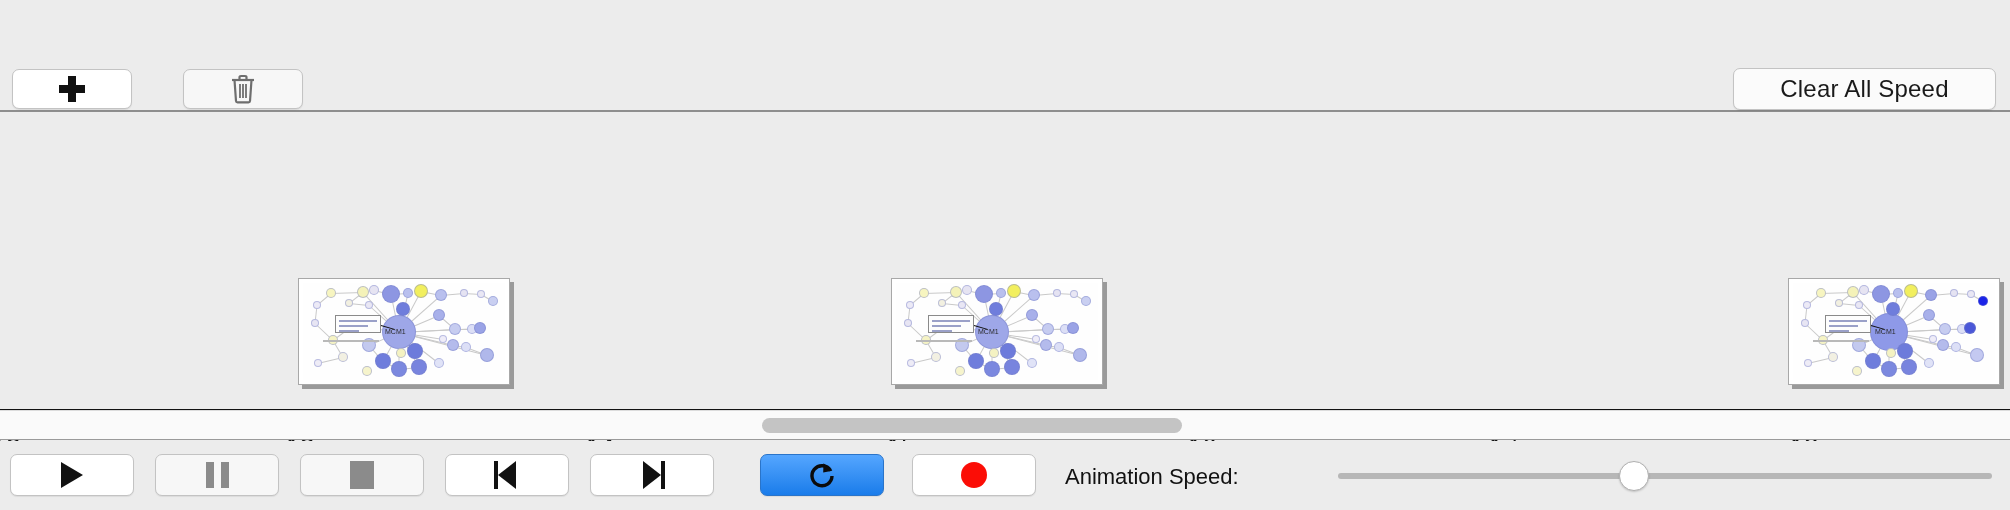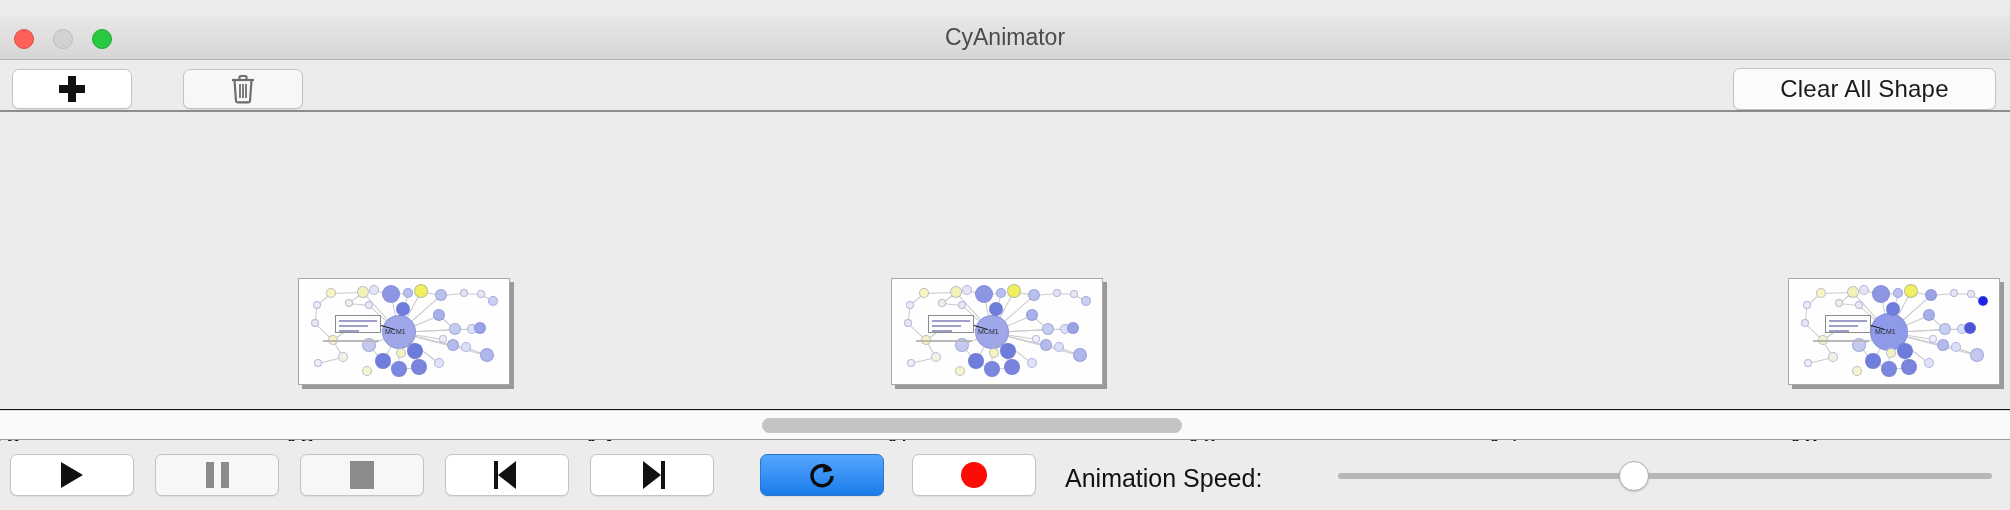--- a/index.html
+++ b/index.html
@@ -289,21 +289,21 @@
     border-top: 14px solid transparent;
     border-bottom: 14px solid transparent;
   }
 
   .icon-loop { width: 30px; height: 30px; }
   .icon-record { width: 26px; height: 26px; border-radius: 50%; background: #fb0d06; }
 
   .speed-label {
     position: absolute;
     left: 1065px; top: 23px;
-    font-size: 25px;
+    font-size: 22px;
     color: #111;
     font-family: "Liberation Sans", sans-serif;
     white-space: nowrap;
   }
 
   .slider-wrap {
     position: absolute;
     left: 1338px; top: 13px;
     width: 654px; height: 42px;
   }
@@ -324,44 +324,38 @@
     border: 1px solid #b0b0b0;
     box-shadow: 0 1px 2px rgba(0,0,0,0.18);
   }
 </style>
 </head>
 <body>
 
 <div id="app">
 
 
-  <div class="titlebar">
-    <div class="traffic close"></div>
-    <div class="traffic min"></div>
-    <div class="traffic zoom"></div>
-    <div class="window-title">CyAnimator</div>
-  </div>
 
   <div class="toolbar">
 
     <div class="tbtn white" id="add-frame-btn">
       <span class="plus-icon"></span>
     </div>
 
     <div class="tbtn gray" id="delete-frame-btn">
       <svg width="26" height="30" viewBox="0 0 26 30">
         <path d="M2 6 H24" stroke="#6e6e6e" stroke-width="2.2" fill="none"></path>
         <path d="M9.5 6 V3.2 Q9.5 2 11 2 H15 Q16.5 2 16.5 3.2 V6" stroke="#6e6e6e" stroke-width="2.2" fill="none"></path>
         <path d="M4.5 6 L6 27 Q6.1 28.4 7.5 28.4 H18.5 Q19.9 28.4 20 27 L21.5 6" stroke="#6e6e6e" stroke-width="2.2" fill="none"></path>
         <path d="M10 10 V24 M13 10 V24 M16 10 V24" stroke="#6e6e6e" stroke-width="1.8" fill="none"></path>
       </svg>
     </div>
 
     <div class="tbtn" id="clear-all-btn">
-      <span class="lbl">Clear All Shape</span>
+      <span class="lbl">Clear All Speed</span>
     </div>
   </div>
 
   <div class="timeline">
     <div id="frames-host">
         <div class="frame" style="left: 298px; top: 164px;">
           <div class="inner">
             <div class="ed" style="left: 96px; top: 49px; width: 53.8145px; transform: rotate(-131.987deg);"></div>
             <div class="ed" style="left: 96px; top: 49px; width: 38.833px; transform: rotate(-101.889deg);"></div>
             <div class="ed" style="left: 96px; top: 49px; width: 40.025px; transform: rotate(-77.0054deg);"></div>

